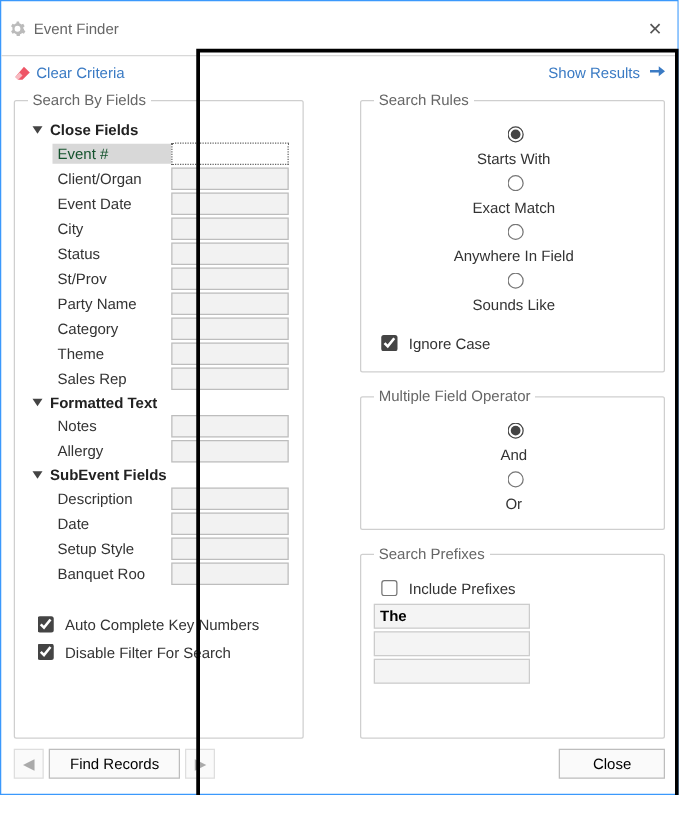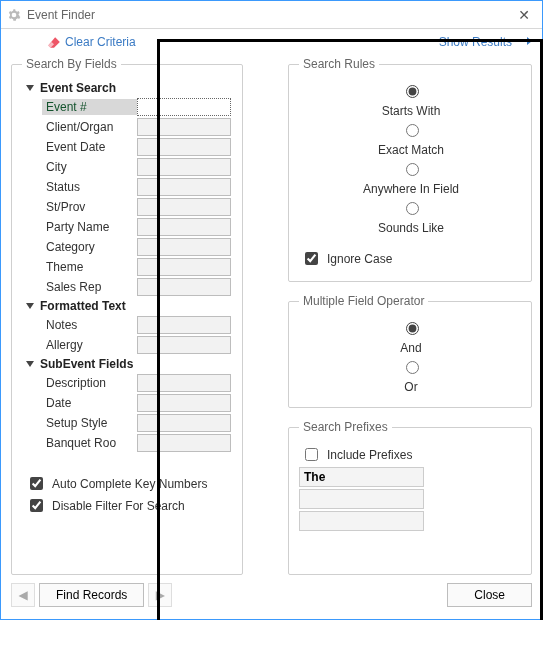--- a/index.html
+++ b/index.html
@@ -10,21 +10,21 @@
     background: #fff;
     color: #333;
   }
   .window {
     width: 543px;
     border: 1px solid #3b99fc;
     background: #fff;
     position: relative;
   }
   .titlebar {
-    height: 28px;
+    height: 44px;
     display: flex;
     align-items: center;
     padding: 0 6px;
     border-bottom: 1px solid #d8d8d8;
   }
   .titlebar .gear {
     width: 14px; height: 14px;
     margin-right: 6px;
     display: flex; align-items: center; justify-content: center;
   }
@@ -33,21 +33,20 @@
   .titlebar .close-x {
     font-size: 14px;
     color: #555;
     padding: 0 6px;
     cursor: pointer;
   }
   .toolbar {
     display: flex;
     align-items: center;
     padding: 6px 10px 8px 10px;
-    margin-left: 36px;
   }
   .toolbar .link {
     color: #3b7bc4;
     cursor: pointer;
     display: flex;
     align-items: center;
     gap: 4px;
   }
   .toolbar .eraser {
     width: 14px; height: 12px; display: inline-block;
@@ -239,21 +238,21 @@
   </div>
 
   <div class="body-row">
 
     <div class="col-left">
       <fieldset class="fields-box left-fieldset-outer">
         <legend>Search By Fields</legend>
         <div class="tree" id="tree">
             <div class="tree-group-label">
               <span class="caret"></span>
-              <span>Event Search</span>
+              <span>Close Fields</span>
             </div>
             <div class="tree-row">
               <div class="tree-label selected">Event #</div>
               <input class="tree-input active" style="">
             </div>
             <div class="tree-row">
               <div class="tree-label">Client/Organ</div>
               <input class="tree-input" style="">
             </div>
             <div class="tree-row">

